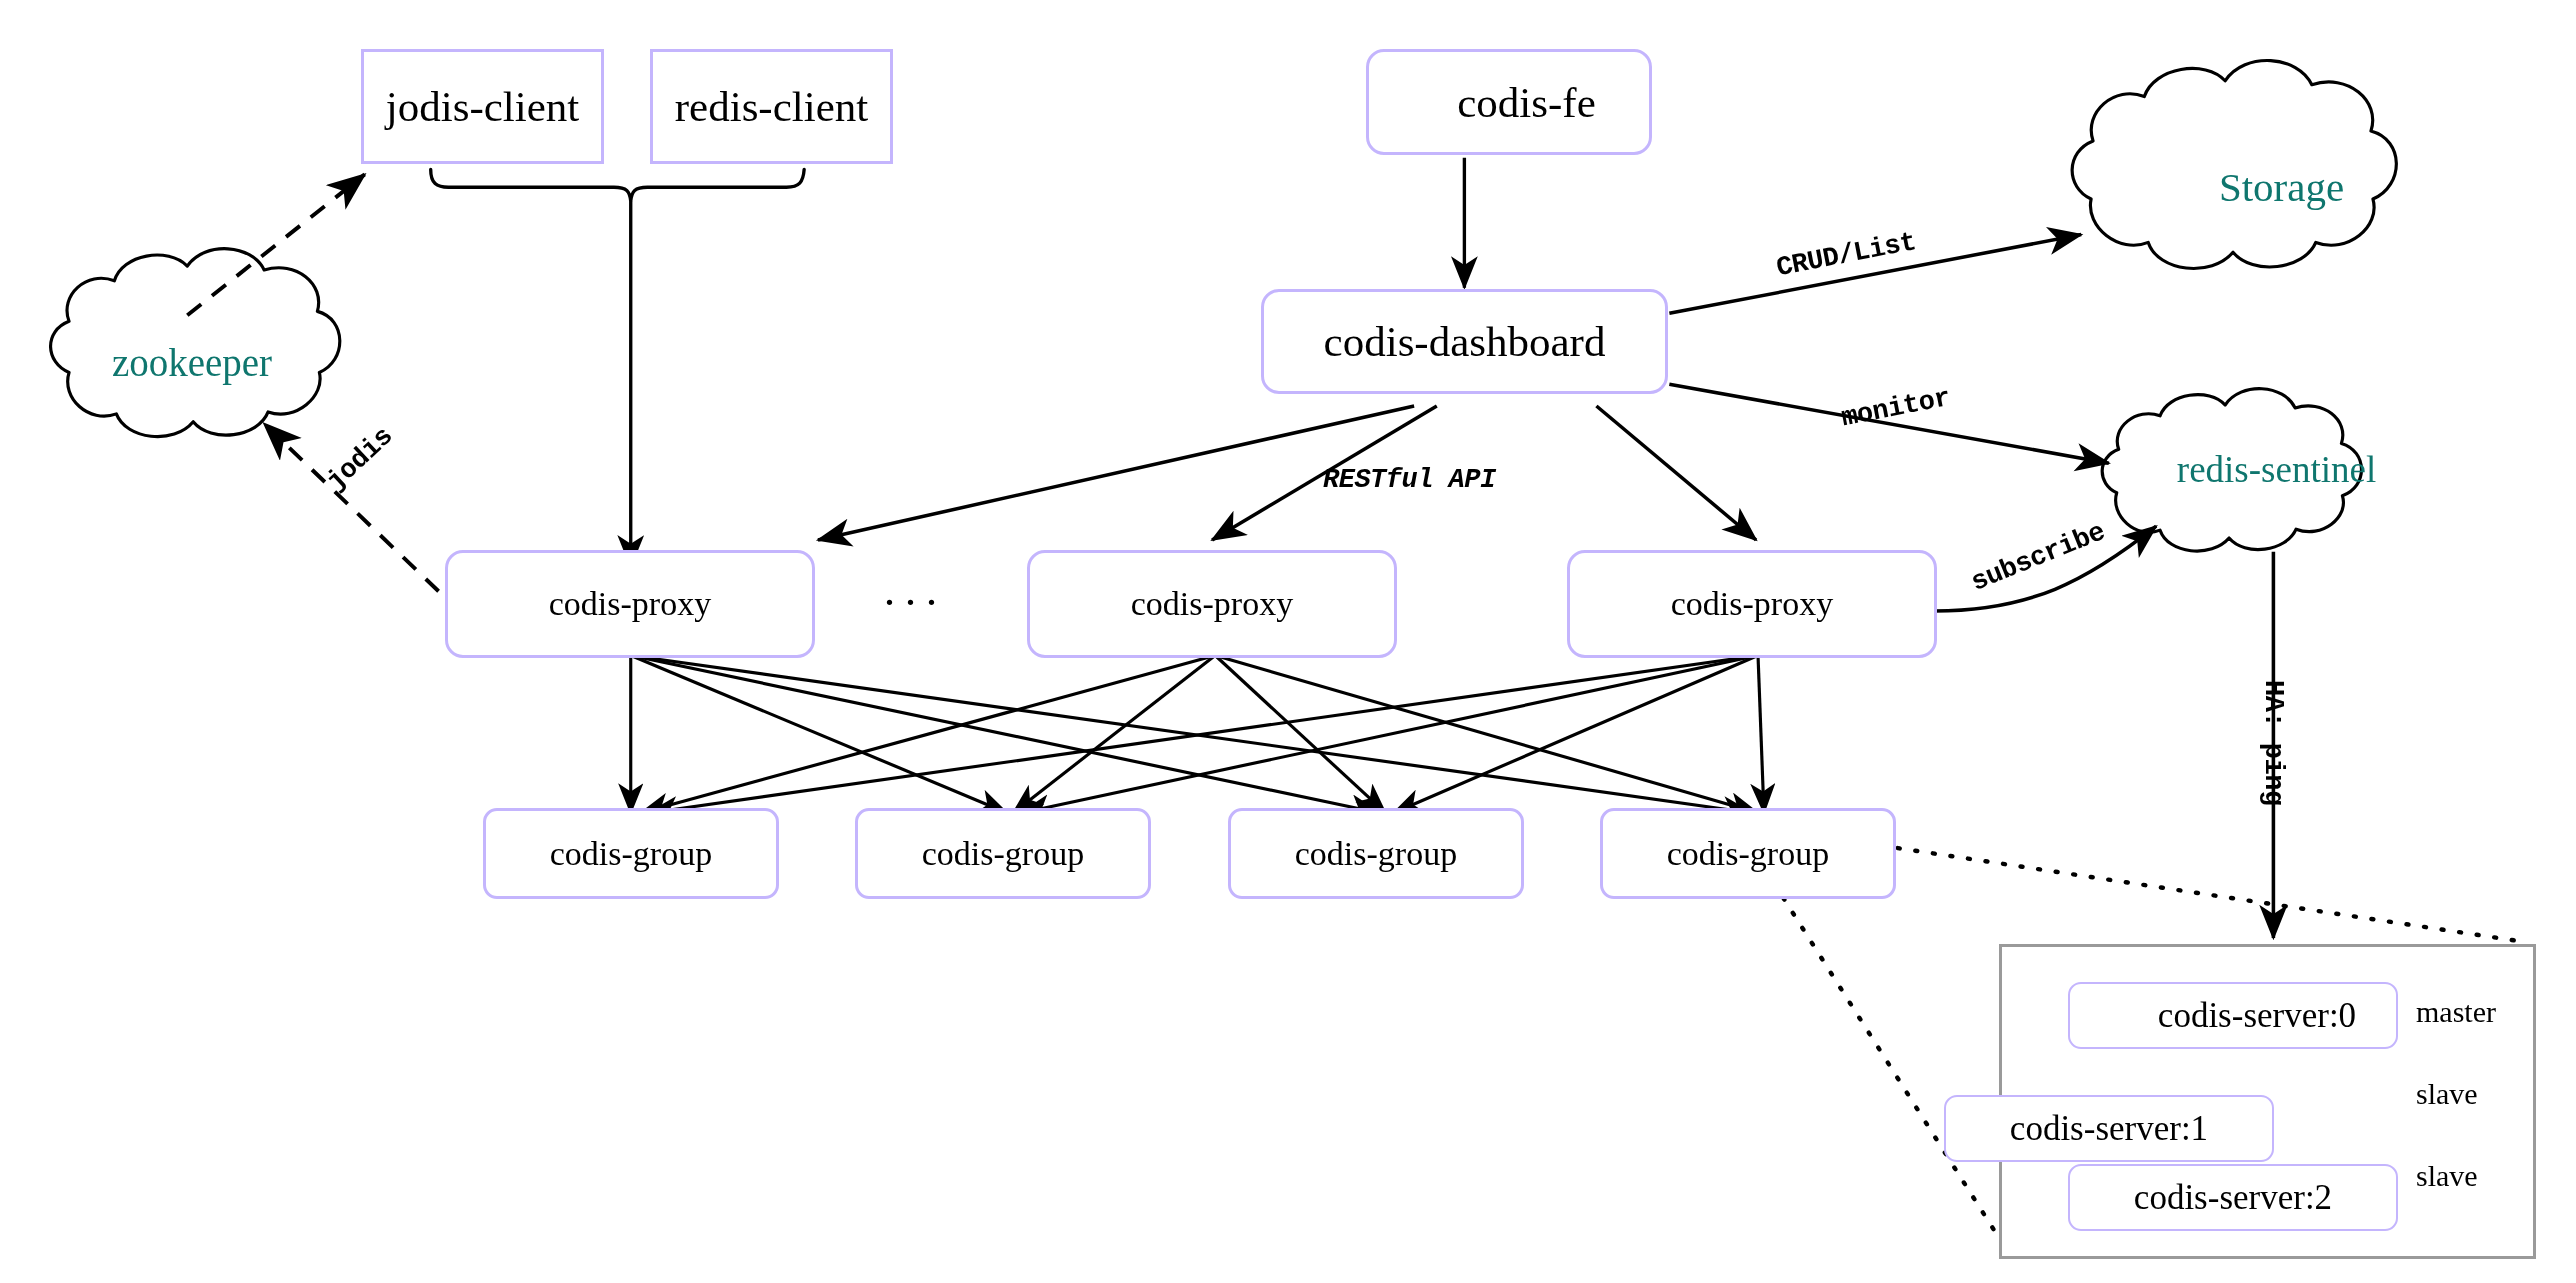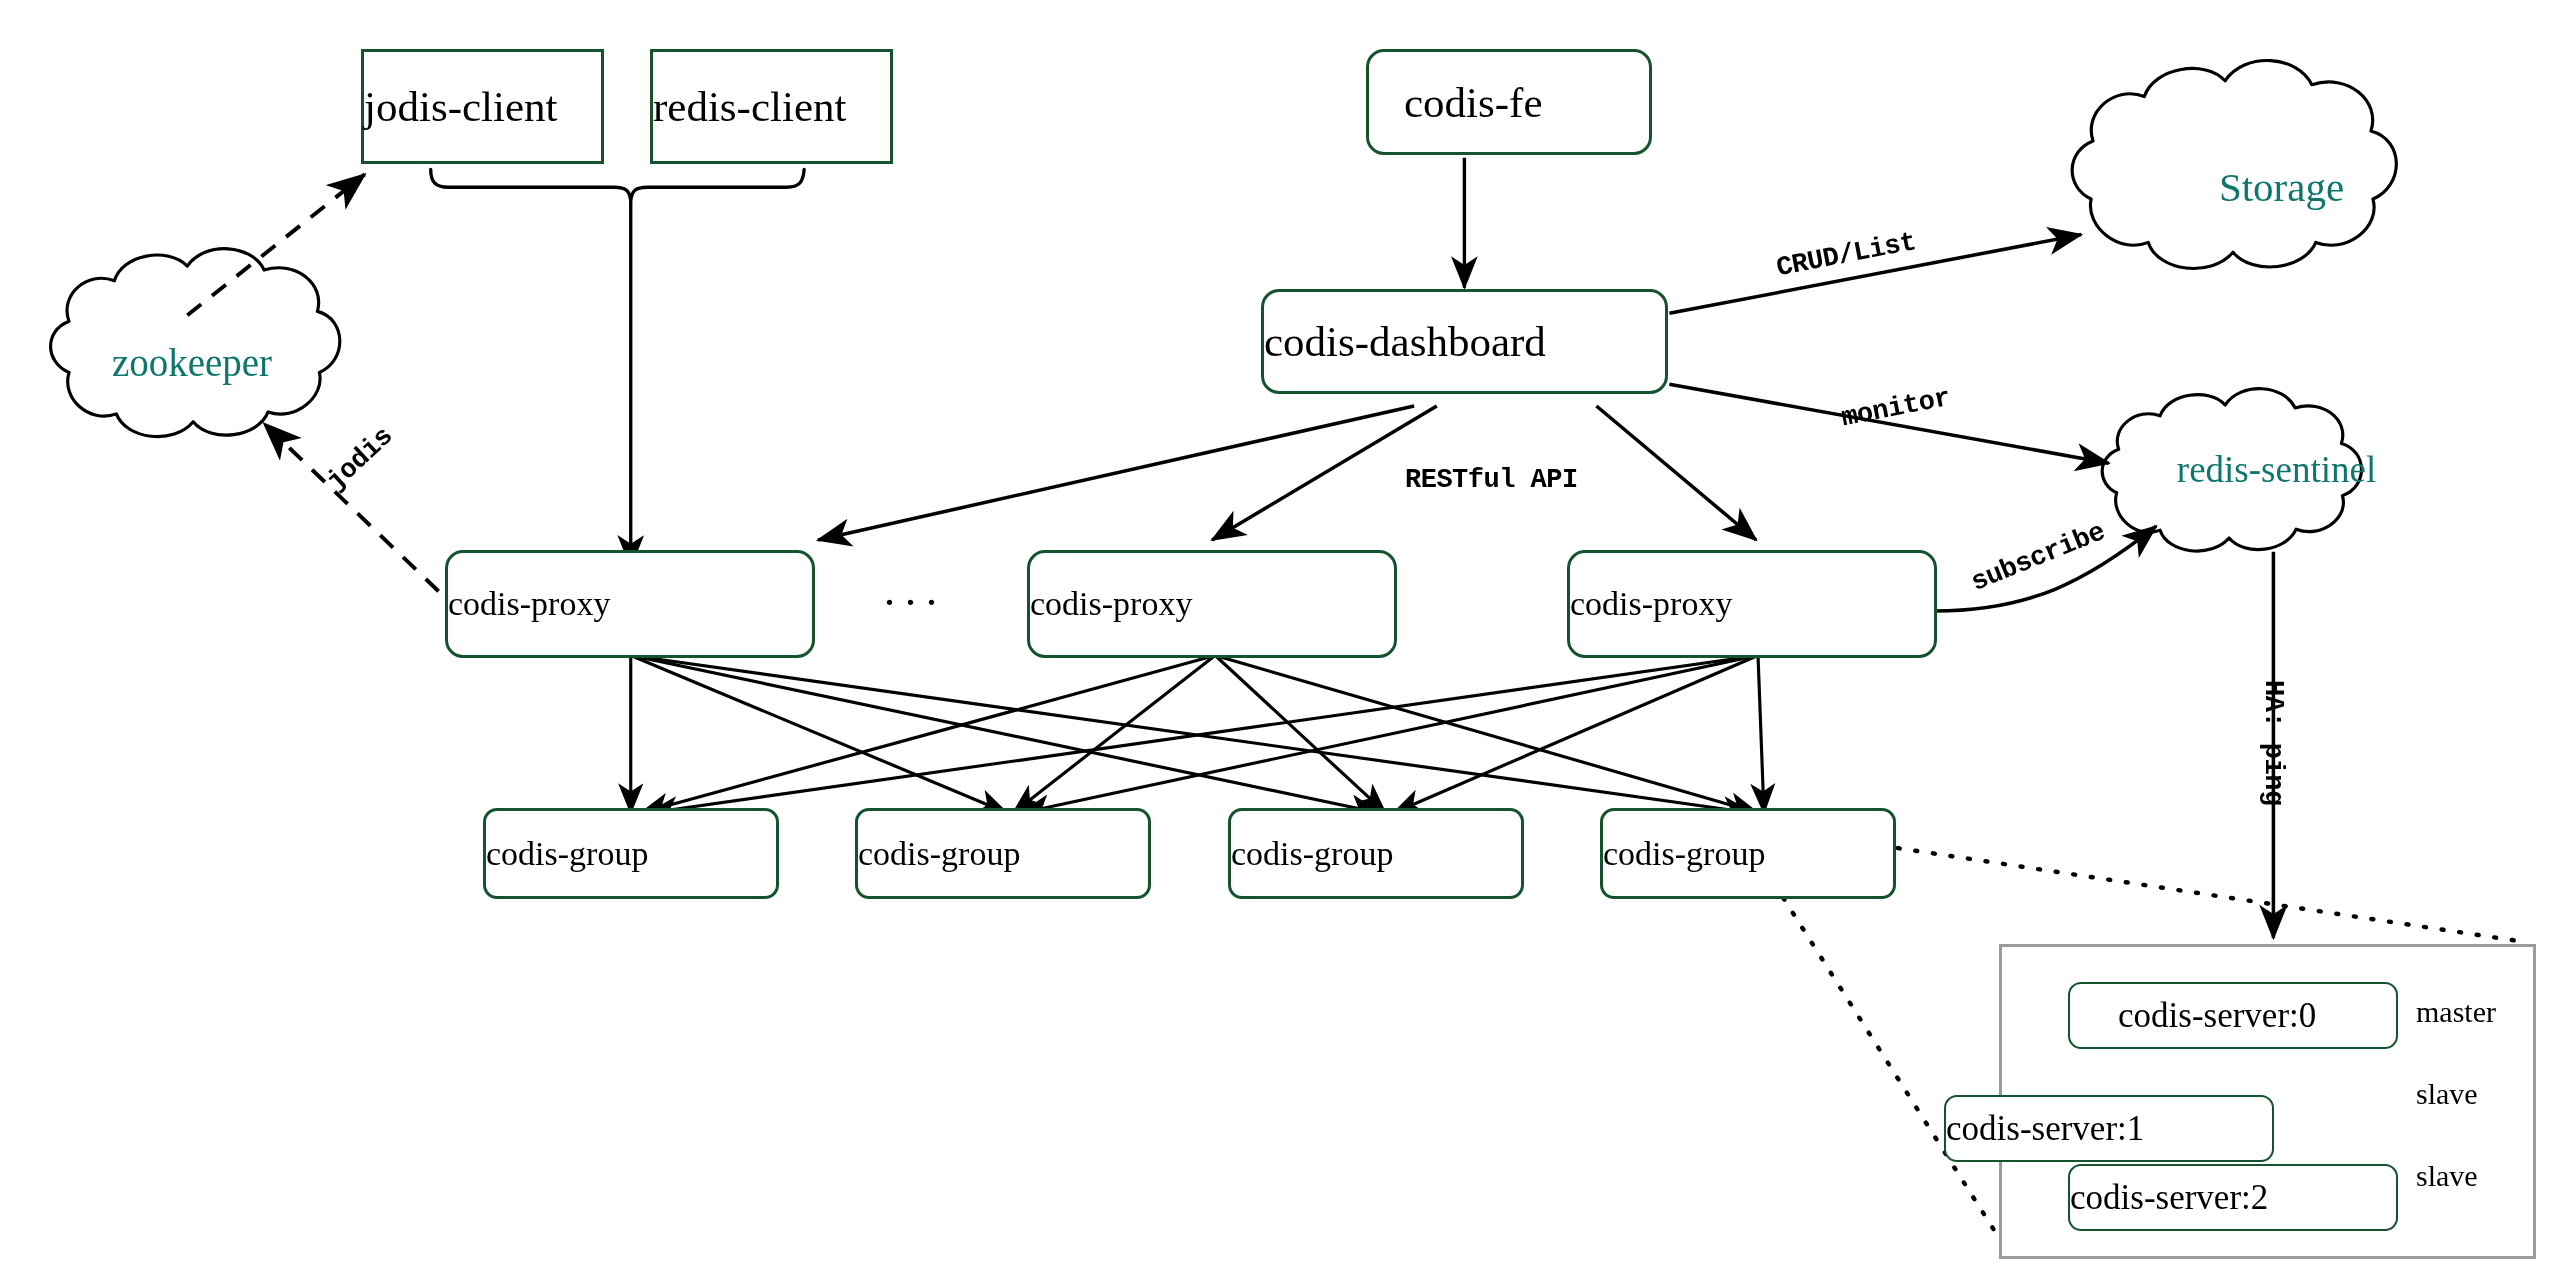--- a/index.html
+++ b/index.html
@@ -21,22 +21,23 @@
     top: 0;
     width: 2576px;
     height: 1283px;
     pointer-events: none;
   }
   .node {
     position: absolute;
     box-sizing: border-box;
     display: flex;
     align-items: center;
-    background: #ffffff;
-    border: 3px solid #14532d;
+    justify-content: center;
+    background: #ffffff;
+    border: 3px solid #c4b5fd;
     color: #000000;
     font-family: "Liberation Serif", "DejaVu Serif", serif;
     text-align: center;
     white-space: nowrap;
     z-index: 3;
   }
   .node.sharp { border-radius: 0; }
   .node.round { border-radius: 18px; }
   .node.round-sm { border-radius: 14px; }
 
@@ -230,20 +231,20 @@
     <span>codis-server:2</span>
   </div>
   <div class="plain-label" style="left:2416px; top:1159px; font-size:30px;">slave</div>
 
   <div class="edge-label" style="left:321px; top:475px; transform:rotate(-43deg); transform-origin:left top;">jodis</div>
 
   <div class="edge-label" style="left:1774px; top:254px; transform:rotate(-11deg); transform-origin:left top;">CRUD/List</div>
 
   <div class="edge-label" style="left:1839px; top:404px; transform:rotate(-11deg); transform-origin:left top;">monitor</div>
 
-  <div class="edge-label" style="left:1405px; top:465px;">RESTful API</div>
+  <div class="edge-label" style="left:1323px; top:465px;font-style:italic;">RESTful API</div>
 
   <div class="edge-label" style="left:1967px; top:570px; transform:rotate(-22deg); transform-origin:left top;">subscribe</div>
 
   <div class="edge-label" style="left:2288px; top:680px; transform:rotate(90deg); transform-origin:left top;">HA: ping</div>
 
 </div>
 
 
 </body></html>

